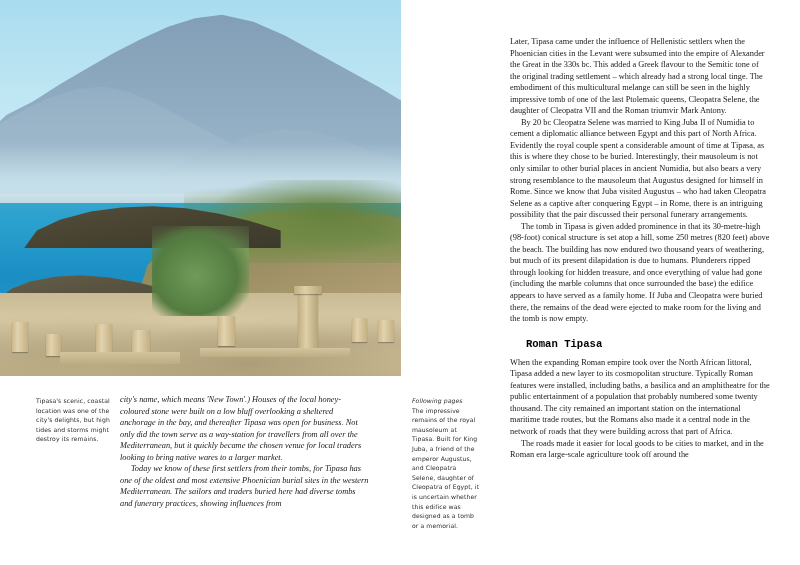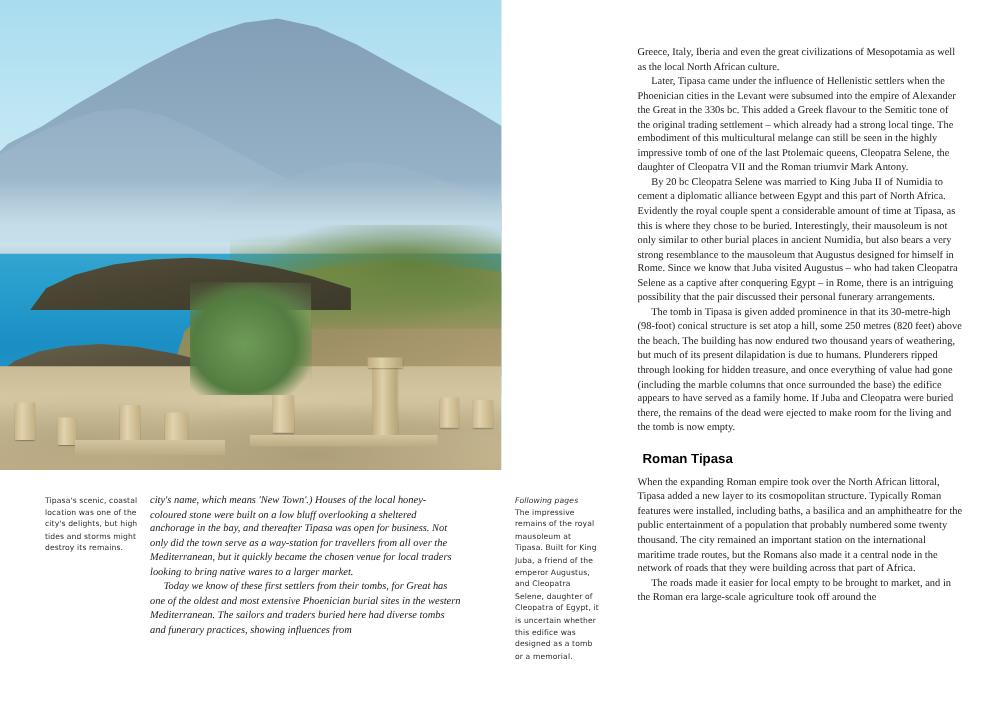--- a/index.html
+++ b/index.html
@@ -164,25 +164,25 @@
     color: #1a1a1a;
     text-align: left;
   }
   .col-text p { margin: 0; }
   .col-text p + p { text-indent: 11px; }
 
   #left-column { left: 120px; top: 394px; width: 250px; font-style: italic; }
   #right-column { left: 510px; top: 36px; width: 260px; }
 
   .section-heading {
-    font-family: Liberation Sans, sans-serif;
+    font-family: Liberation Mono, monospace;
     font-weight: bold;
     font-size: 10.6px;
     line-height: 13px;
-    margin: 0 0 6px 4px;
+    margin: 0 0 6px 16px;
     color: #000;
   }
   .spacer-before-heading { height: 13px; }
 
   
   .footer {
     position: absolute;
     bottom: 0;
     left: 0;
     width: 800px;
@@ -222,37 +222,36 @@
     <div class="wall" style="left:60px; top:352px; width:120px; height:12px;"></div>
     <div class="wall" style="left:200px; top:348px; width:150px; height:9px;"></div>
   </div>
 
   <div class="caption" id="caption-left">
     <span>Tipasa's scenic, coastal location was one of the city's delights, but high tides and storms might destroy its remains.</span>
   </div>
 
   <div class="col-text" id="left-column">
     <p>city's name, which means 'New Town'.) Houses of the local honey-coloured stone were built on a low bluff overlooking a sheltered anchorage in the bay, and thereafter Tipasa was open for business. Not only did the town serve as a way-station for travellers from all over the Mediterranean, but it quickly became the chosen venue for local traders looking to bring native wares to a larger market.</p>
-    <p>Today we know of these first settlers from their tombs, for Great has one of the oldest and most extensive Phoenician burial sites in the western Mediterranean. The sailors and traders buried here had diverse tombs and funerary practices, showing influences from</p>
+    <p>Today we know of these first settlers from their tombs, for Tipasa has one of the oldest and most extensive Phoenician burial sites in the western Mediterranean. The sailors and traders buried here had diverse tombs and funerary practices, showing influences from</p>
   </div>
 
   <div class="caption" id="caption-following">
     <span class="lead">Following pages</span>
     <span>The impressive remains of the royal mausoleum at Tipasa. Built for King Juba, a friend of the emperor Augustus, and Cleopatra Selene, daughter of Cleopatra of Egypt, it is uncertain whether this edifice was designed as a tomb or a memorial.</span>
   </div>
 
   <div class="col-text" id="right-column">
-    <p>Greece, Italy, Iberia and even the great civilizations of Mesopotamia as well as the local North African culture.</p>
     <p>Later, Tipasa came under the influence of Hellenistic settlers when the Phoenician cities in the Levant were subsumed into the empire of Alexander the Great in the 330s bc. This added a Greek flavour to the Semitic tone of the original trading settlement – which already had a strong local tinge. The embodiment of this multicultural melange can still be seen in the highly impressive tomb of one of the last Ptolemaic queens, Cleopatra Selene, the daughter of Cleopatra VII and the Roman triumvir Mark Antony.</p>
     <p>By 20 bc Cleopatra Selene was married to King Juba II of Numidia to cement a diplomatic alliance between Egypt and this part of North Africa. Evidently the royal couple spent a considerable amount of time at Tipasa, as this is where they chose to be buried. Interestingly, their mausoleum is not only similar to other burial places in ancient Numidia, but also bears a very strong resemblance to the mausoleum that Augustus designed for himself in Rome. Since we know that Juba visited Augustus – who had taken Cleopatra Selene as a captive after conquering Egypt – in Rome, there is an intriguing possibility that the pair discussed their personal funerary arrangements.</p>
     <p>The tomb in Tipasa is given added prominence in that its 30-metre-high (98-foot) conical structure is set atop a hill, some 250 metres (820 feet) above the beach. The building has now endured two thousand years of weathering, but much of its present dilapidation is due to humans. Plunderers ripped through looking for hidden treasure, and once everything of value had gone (including the marble columns that once surrounded the base) the edifice appears to have served as a family home. If Juba and Cleopatra were buried there, the remains of the dead were ejected to make room for the living and the tomb is now empty.</p>
     <div class="spacer-before-heading"></div>
     <h2 class="section-heading">Roman Tipasa</h2>
     <p>When the expanding Roman empire took over the North African littoral, Tipasa added a new layer to its cosmopolitan structure. Typically Roman features were installed, including baths, a basilica and an amphitheatre for the public entertainment of a population that probably numbered some twenty thousand. The city remained an important station on the international maritime trade routes, but the Romans also made it a central node in the network of roads that they were building across that part of Africa.</p>
-    <p>The roads made it easier for local empty to be brought to market, and in the Roman era large-scale agriculture took off around the</p>
+    <p>The roads made it easier for local goods to be cities to market, and in the Roman era large-scale agriculture took off around the</p>
   </div>
 
   <div class="footer">
     
     
   </div>
 
 </div>
 
 </body></html>

